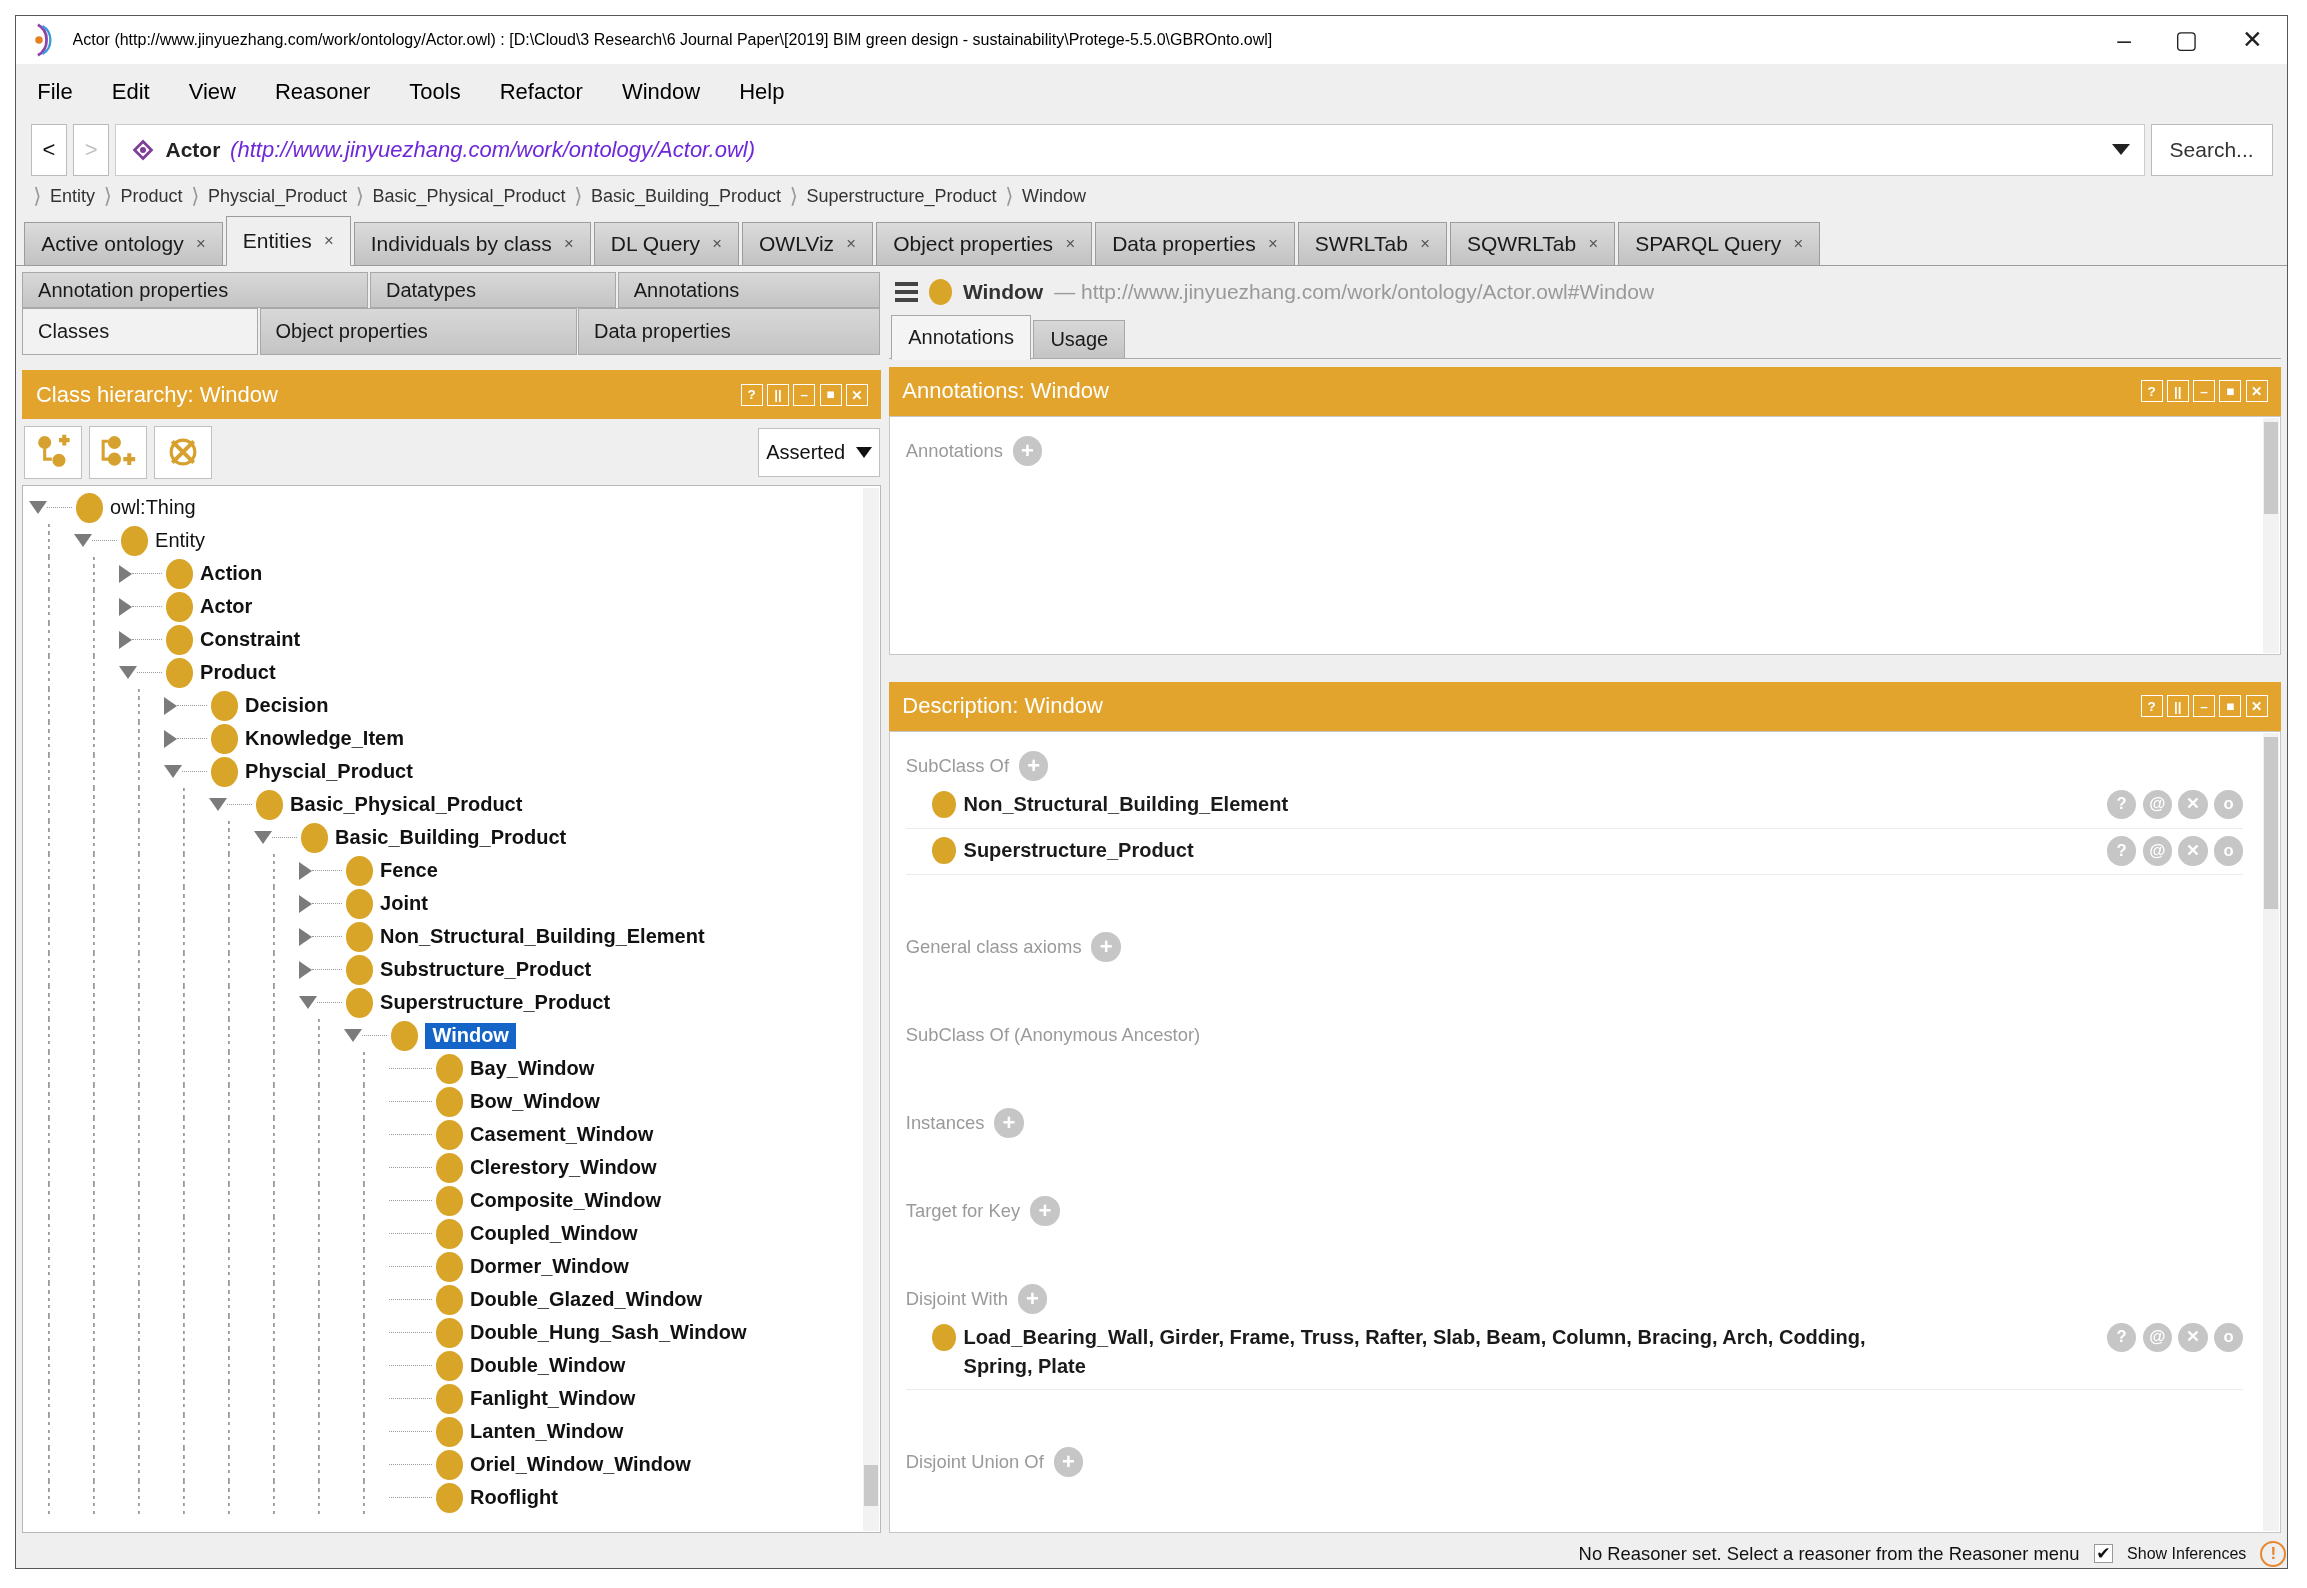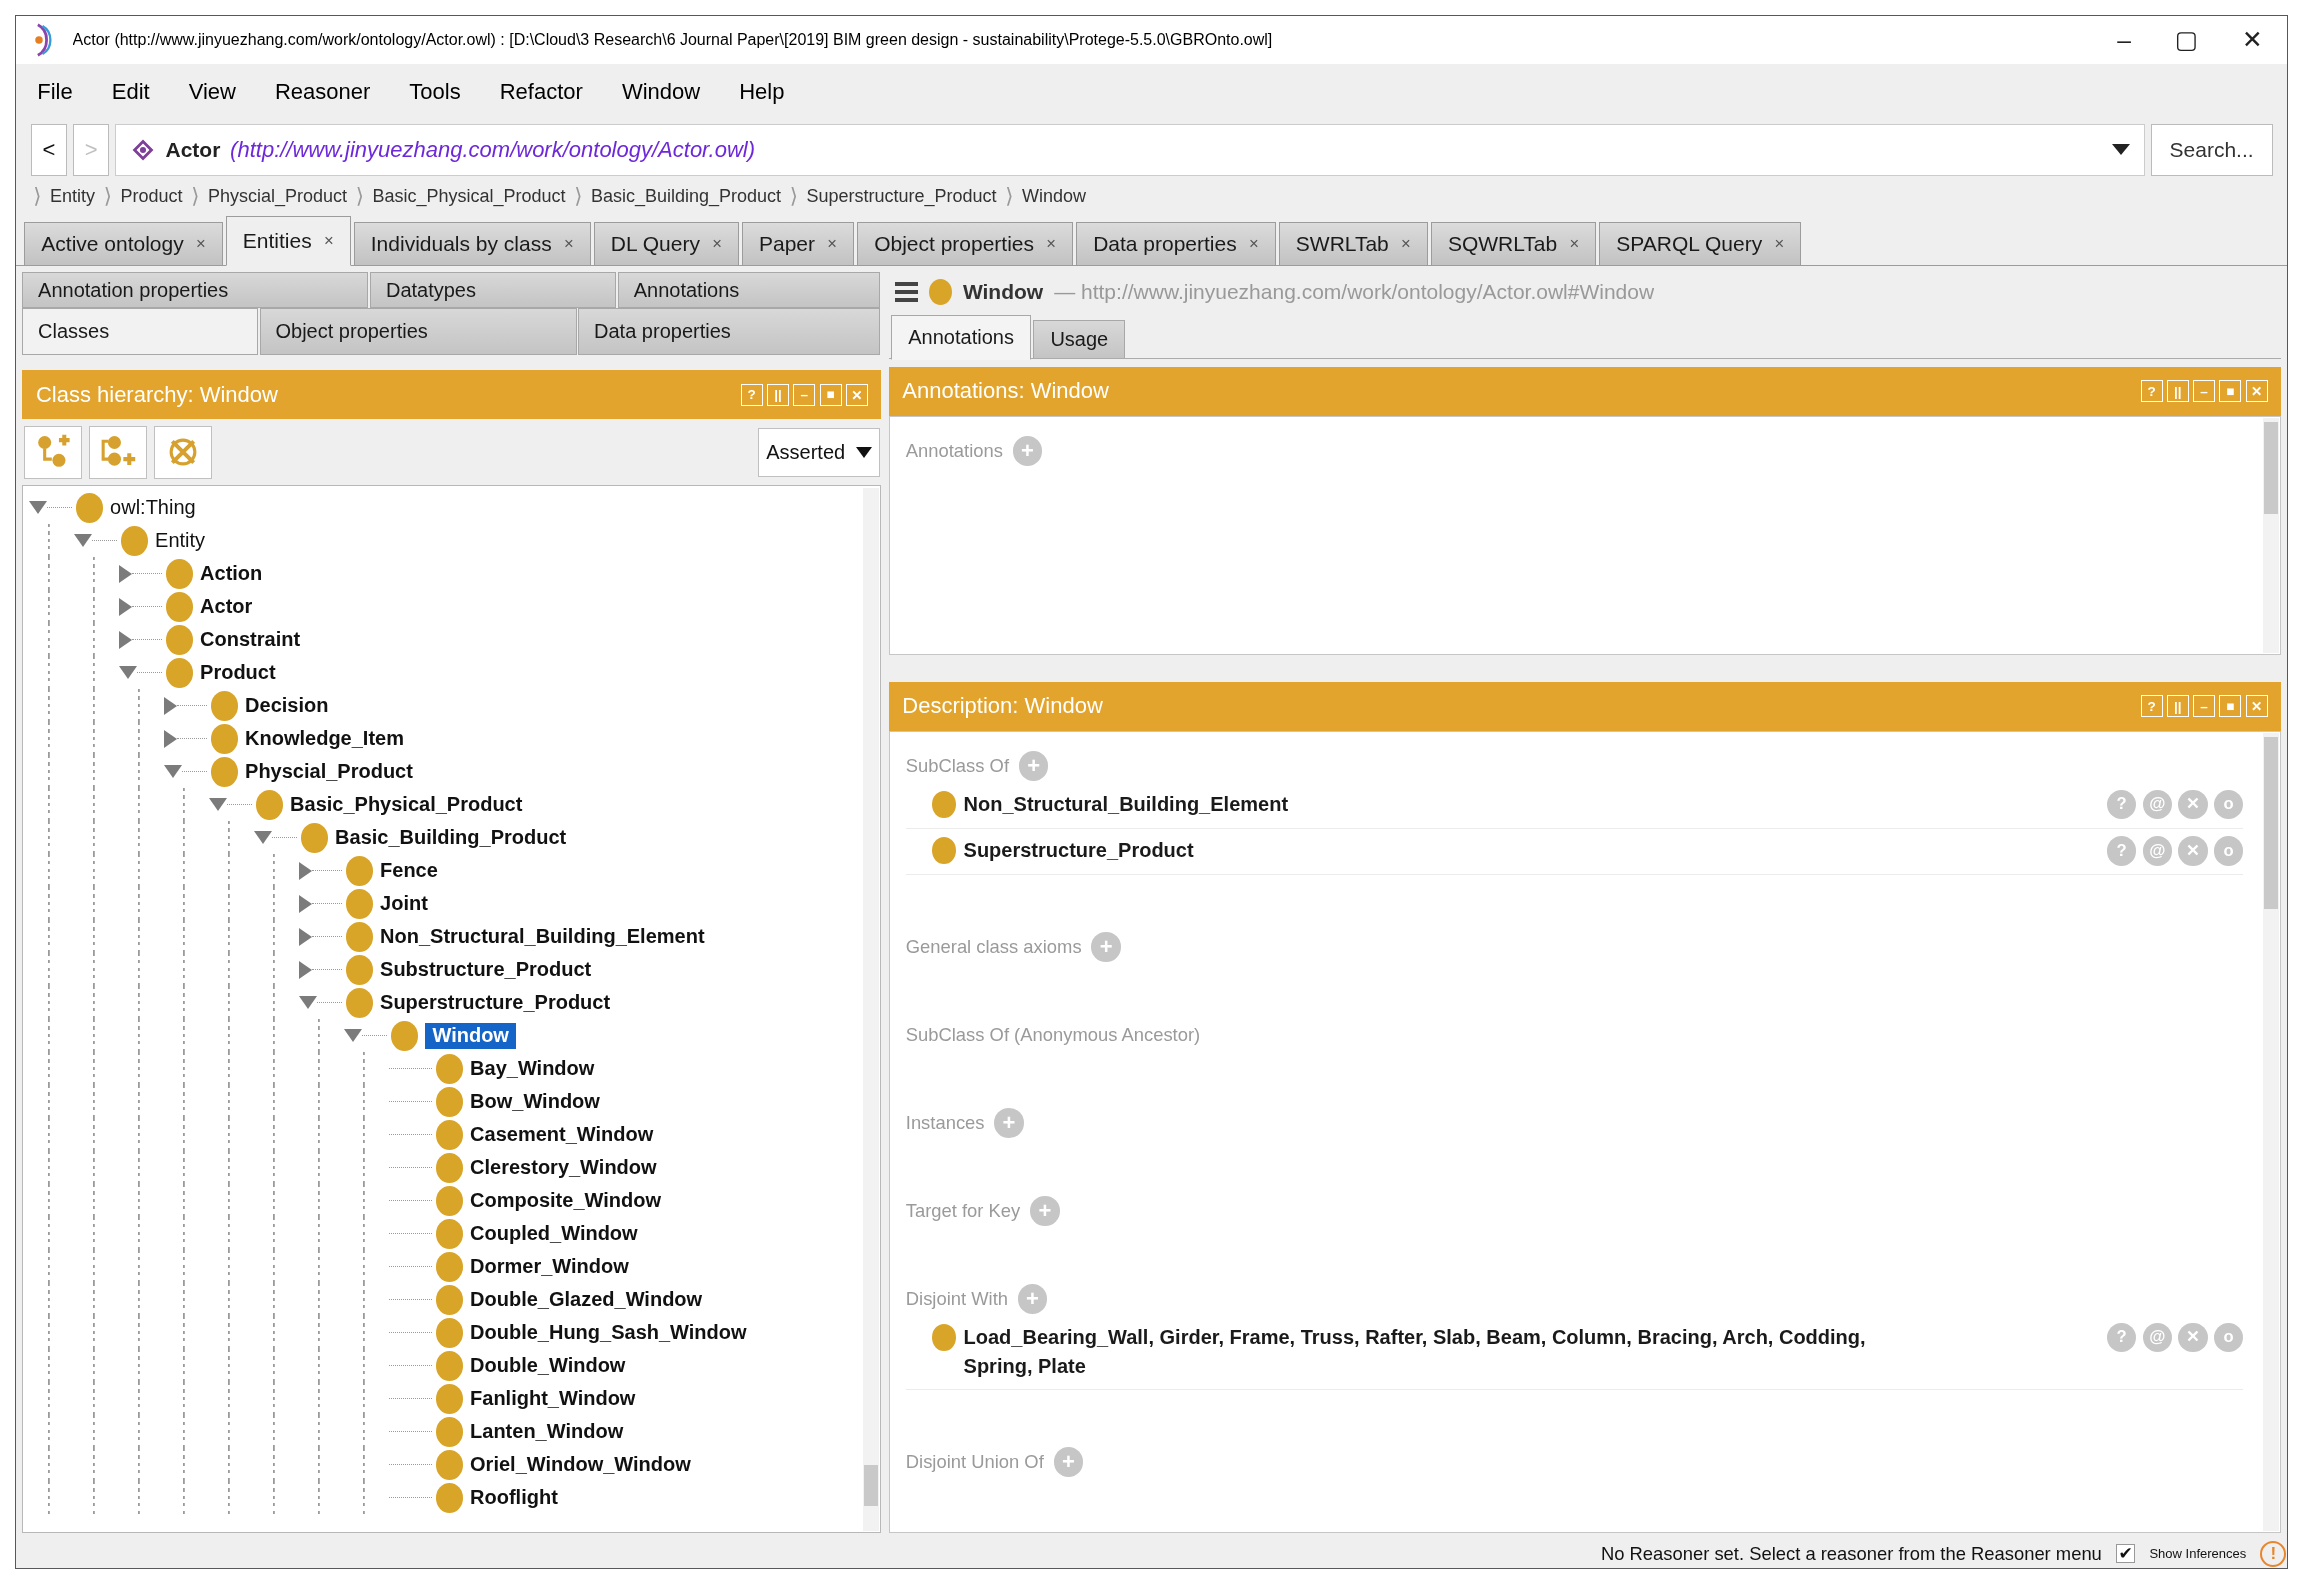--- a/index.html
+++ b/index.html
@@ -120,21 +120,21 @@
   .row-text{font-size:20px;font-weight:bold;color:#1a1a1a;max-width:958px;line-height:1.45;}
   .row-btns{display:flex;gap:6.1px;margin-left:auto;flex:0 0 auto;}
   .row-btn{width:29.5px;height:29.5px;border-radius:50%;background:#c6c6c6;color:#fff;font-size:16.6px;font-weight:bold;
            display:flex;align-items:center;justify-content:center;}
 
   
   .status-bar{height:29.5px;display:flex;align-items:center;justify-content:flex-end;gap:14px;padding:0 1px;flex:0 0 auto;}
   .status-msg{font-size:18.4px;color:#111;}
   .chkbox{width:19.6px;height:19.6px;background:#fff;border:1.2px solid #999;display:flex;align-items:center;justify-content:center;
           font-size:17px;color:#111;box-sizing:border-box;}
-  .chk-label{font-size:13px;color:#111;}
+  .chk-label{font-size:16px;color:#111;}
   .warn-icon{width:26px;height:26px;border-radius:50%;border:2.5px solid #E8862D;color:#E8862D;font-size:17px;font-weight:bold;
              display:flex;align-items:center;justify-content:center;box-sizing:border-box;}
 </style>
 </head>
 <body>
 
 <div id="app-window">
 
   <div class="titlebar">
     <svg class="logo-svg" viewBox="0 0 24 30">
@@ -204,21 +204,21 @@
       </div>
       <div class="tab">
         <span class="tab-label">Individuals by class</span>
         <span class="tab-close">×</span>
       </div>
       <div class="tab">
         <span class="tab-label">DL Query</span>
         <span class="tab-close">×</span>
       </div>
       <div class="tab">
-        <span class="tab-label">Paper</span>
+        <span class="tab-label">OWLViz</span>
         <span class="tab-close">×</span>
       </div>
       <div class="tab">
         <span class="tab-label">Object properties</span>
         <span class="tab-close">×</span>
       </div>
       <div class="tab">
         <span class="tab-label">Data properties</span>
         <span class="tab-close">×</span>
       </div>

